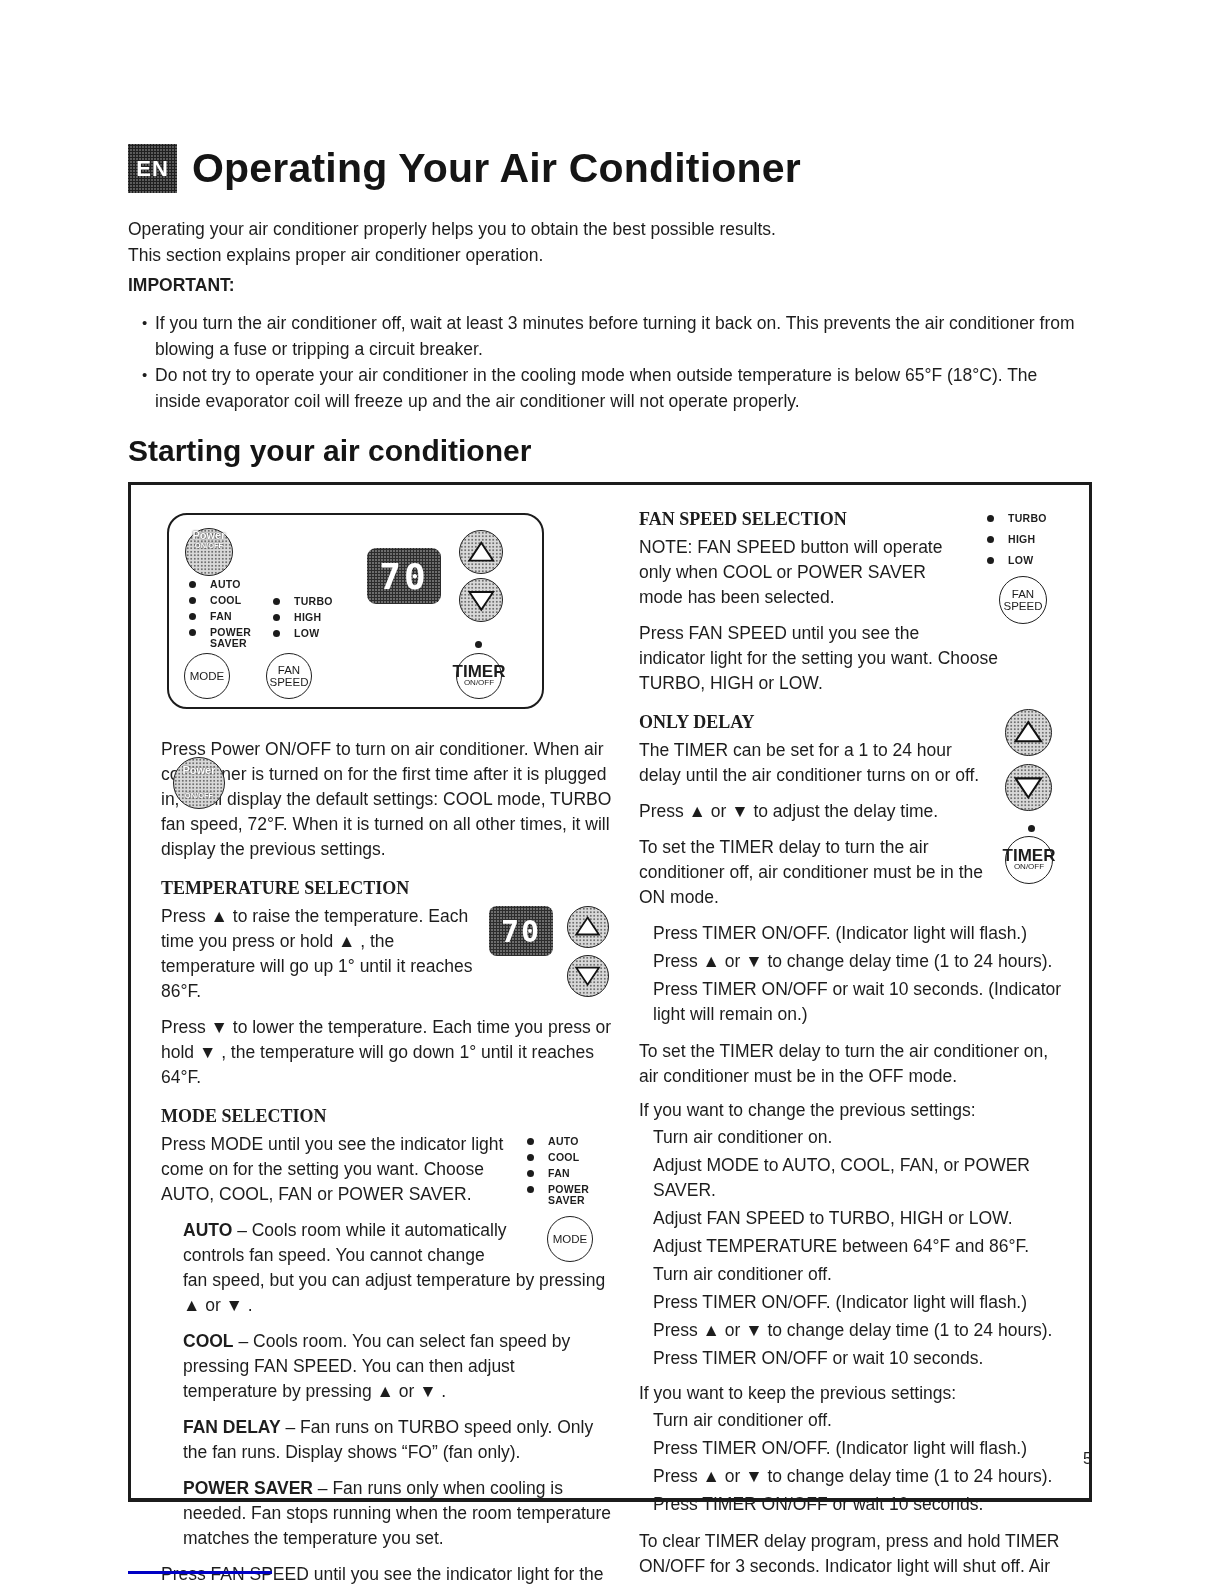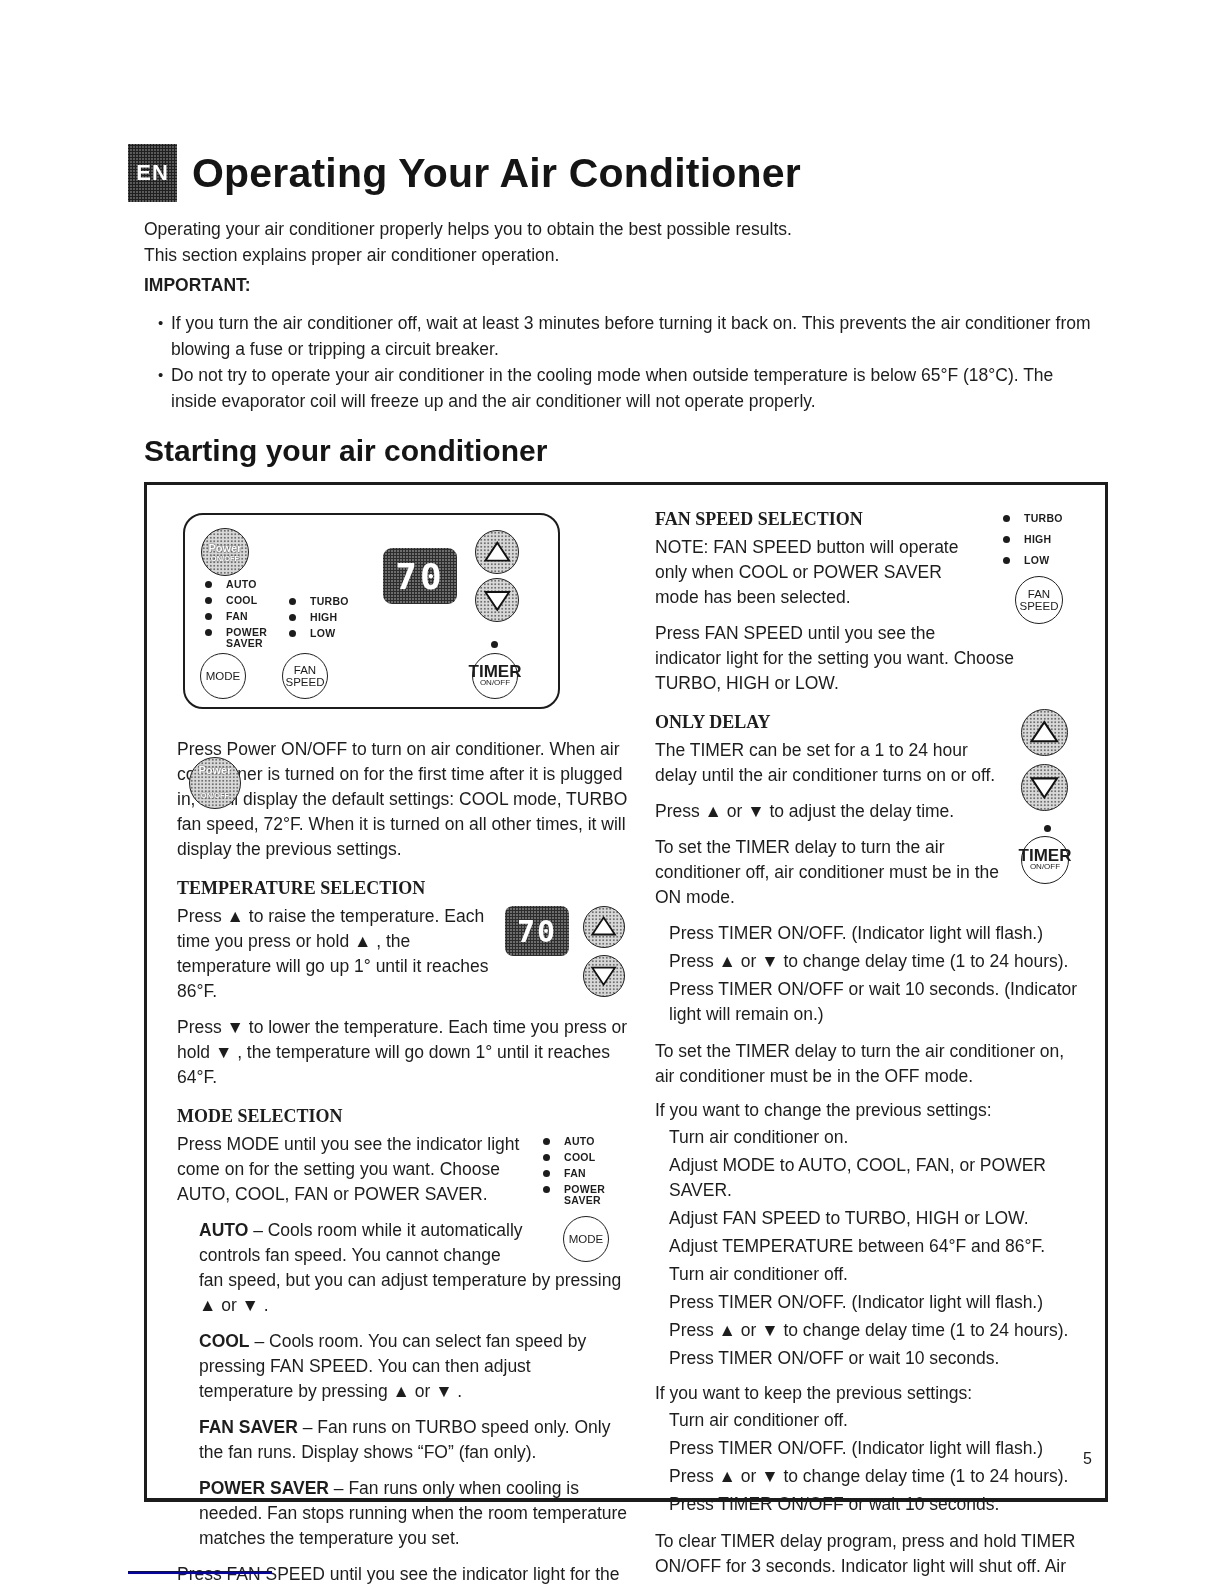--- a/index.html
+++ b/index.html
@@ -3,30 +3,30 @@
 <meta charset="utf-8">
 <style>
   html,body { margin:0; padding:0; }
   body {
     width:1224px; height:1584px; background:#ffffff; position:relative;
     font-family:"Liberation Sans", sans-serif; color:#1d1d1d;
     -webkit-font-smoothing:antialiased;
   }
   .header { position:absolute; left:128px; top:144px; display:flex; align-items:center; gap:15px; }
   .en-badge {
-    width:49px; height:58px; flex:0 0 auto;
+    width:49px; height:49px; flex:0 0 auto;
     display:flex; align-items:center; justify-content:center;
     color:#fff; font-weight:bold; font-size:22px; letter-spacing:1px;
     background-color:#5a5a5a;
     background-image:radial-gradient(#1f1f1f 1px, rgba(0,0,0,0) 1.2px);
     background-size:3px 3px;
   }
   h1 { margin:0; font-size:41px; font-weight:bold; color:#151515; letter-spacing:0.2px; }
 
-  .content { position:absolute; left:144px; top:216px; width:964px; }
+  .content { position:absolute; left:128px; top:216px; width:964px; }
   .content p { margin:0; font-size:17.5px; line-height:26px; }
   .important { font-weight:bold; margin-top:4px !important; }
   ul.bullets { list-style:none; margin:12px; padding:0; }
   ul.bullets li {
     font-size:17.5px; line-height:26px; padding-left:15px; position:relative;
   }
   ul.bullets li::before { content:"•"; position:absolute; left:2px; top:0; font-size:15px; }
   h2 { margin:20px 0 14px 0; font-size:30px; font-weight:bold; color:#151515; }
 
   .main-box {
@@ -51,21 +51,21 @@
     position:relative; width:373px; height:192px; margin:4px 0 28px 6px;
     border:2.5px solid #1c1c1c; border-radius:20px; background:#fff;
   }
   .stip {
     background-color:#d9d9d9;
     background-image:radial-gradient(#6e6e6e 1px, rgba(0,0,0,0) 1.15px);
     background-size:3.5px 3.5px;
   }
   .circle { border:1.7px solid #1f1f1f; border-radius:50%; box-sizing:border-box; }
   .pwr-btn {
-    position:absolute; display:flex; flex-direction:column; align-items:center; justify-content:center;
+    position:absolute; display:flex; flex-direction:column; align-items:center; justify-content:flex-start;
     color:#fdfdfd; text-shadow:0 0 2px #333; font-weight:bold;
   }
   .panel .pwr-btn { left:16px; top:13px; width:48px; height:48px; font-size:11px; }
   .pwr-btn .sub { font-size:7.5px; font-weight:bold; }
   .seg-display {
     background-color:#6d6d6d;
     background-image:radial-gradient(#2c2c2c 1px, rgba(0,0,0,0) 1.15px);
     background-size:3px 3px;
     border-radius:9px; display:flex; align-items:center; justify-content:center;
     color:#ffffff; font-family:"DejaVu Sans Mono", monospace; font-weight:bold;
@@ -250,21 +250,21 @@
             </span>
           <span class="rbtn circle">
               <span>MODE</span>
             </span>
         </span>
         <span>Press MODE until you see the indicator light come on for the setting you want. Choose AUTO, COOL, FAN or POWER SAVER.</span>
       </p>
 
       <p class="indent"><span class="term">AUTO</span><span> – Cools room while it automatically controls fan speed. You cannot change fan speed, but you can adjust temperature by pressing ▲ or ▼ .</span></p>
       <p class="indent"><span class="term">COOL</span><span> – Cools room. You can select fan speed by pressing FAN SPEED. You can then adjust temperature by pressing ▲ or ▼ .</span></p>
-      <p class="indent"><span class="term">FAN SAVER</span><span> – Fan runs on TURBO speed only. Only the fan runs. Display shows “FO” (fan only).</span></p>
+      <p class="indent"><span class="term">FAN DELAY</span><span> – Fan runs on TURBO speed only. Only the fan runs. Display shows “FO” (fan only).</span></p>
       <p class="indent"><span class="term">POWER SAVER</span><span> – Fan runs only when cooling is needed. Fan stops running when the room temperature matches the temperature you set.</span></p>
 
       <p>Press FAN SPEED until you see the indicator light for the setting you want. Choose TURBO, HIGH or LOW.</p>
 
     </div>
 
     <div class="col right">
 
       <div class="float-ic f-fan">
         <div class="led">

